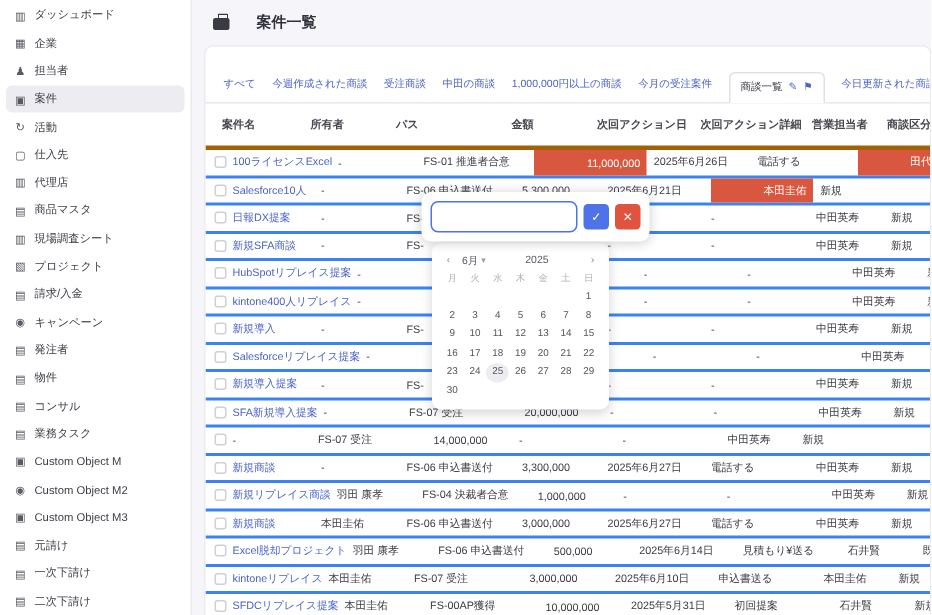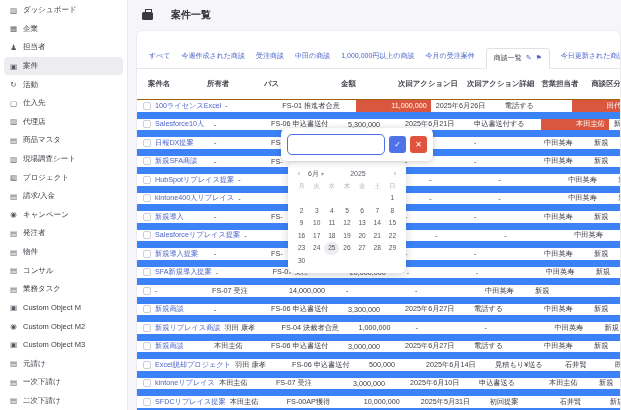--- a/index.html
+++ b/index.html
@@ -34,23 +34,23 @@
   .tabs{display:flex;align-items:flex-end;gap:11px;height:38px;padding:0 12px;
     border-bottom:1px solid #e6e6ec;white-space:nowrap;}
   .tab-link{font-size:7px;color:var(--accent);margin-bottom:7px;cursor:pointer;}
   .tab-active{display:flex;align-items:center;gap:4px;margin-bottom:-1px;background:#fff;
     border:1px solid #e0e0e6;border-bottom-color:#fff;border-radius:4px 4px 0 0;
     padding:4px 7px 5px;font-size:7px;color:#33333d;}
   .tab-ico{color:var(--accent);font-size:7px;cursor:pointer;}
 
   
   .thead,.tr{display:flex;align-items:stretch;}
-  .thead{height:31px;border-bottom:1px solid #a16207;font-weight:bold;font-size:7.4px;color:#46464f;}
+  .thead{height:31px;border-bottom:3px solid #a16207;font-weight:bold;font-size:7.4px;color:#46464f;}
   .thead .cell{align-items:center;}
-  .tr{height:18.5px;border-bottom:7px solid #3b82f6;font-size:7.2px;}
+  .tr{height:18.5px;border-bottom:2px solid #3b82f6;font-size:7.2px;}
   .cell{display:flex;align-items:center;padding-right:4px;overflow:visible;white-space:nowrap;height:100%;}
   .c0{flex:0 0 11px;padding-left:6px;}
   .c1{flex:0 0 59px;}
   .c2{flex:0 0 57px;}
   .c3{flex:0 0 74px;}
   .c4{flex:0 0 60px;padding-left:3px;}
   .c5{flex:0 0 69px;}
   .c6{flex:0 0 67px;}
   .c7{flex:0 0 53px;padding-left:3px;}
   .c8{flex:0 0 23px;}
@@ -230,21 +230,20 @@
             <div class="cell c0">
               <span class="chk"></span>
             </div>
             <div class="cell c1">
               <span class="link">Salesforce10人</span>
             </div>
             <div class="cell c2">-</div>
             <div class="cell c3">FS-06 申込書送付</div>
             <div class="cell c4">5,300,000</div>
             <div class="cell c5">2025年6月21日</div>
-            <div class="cell c6">申込書送付する</div>
             <div class="cell c7 hl-red">本田圭佑</div>
             <div class="cell c8">新規</div>
           </div>
           <div class="tr">
             <div class="cell c0">
               <span class="chk"></span>
             </div>
             <div class="cell c1">
               <span class="link">日報DX提案</span>
             </div>

